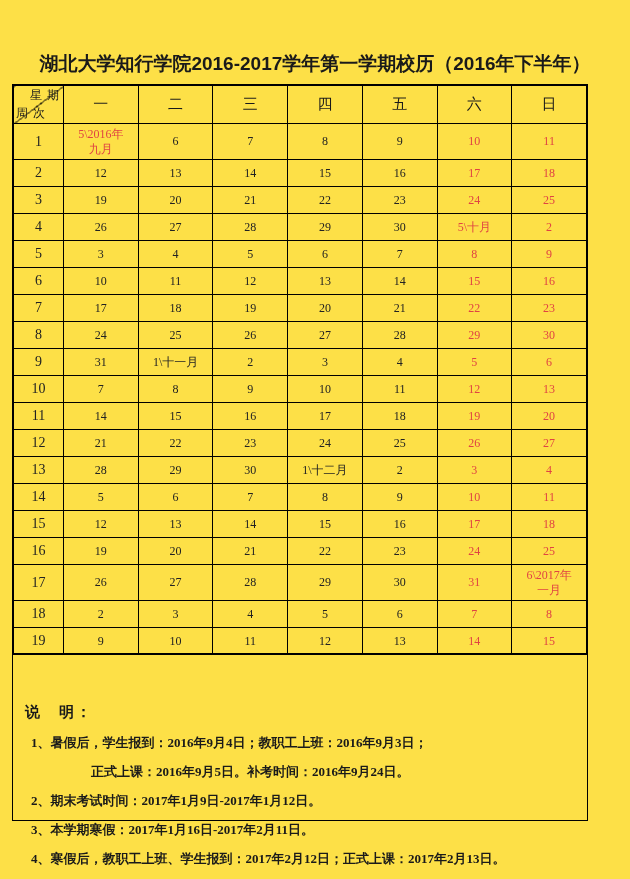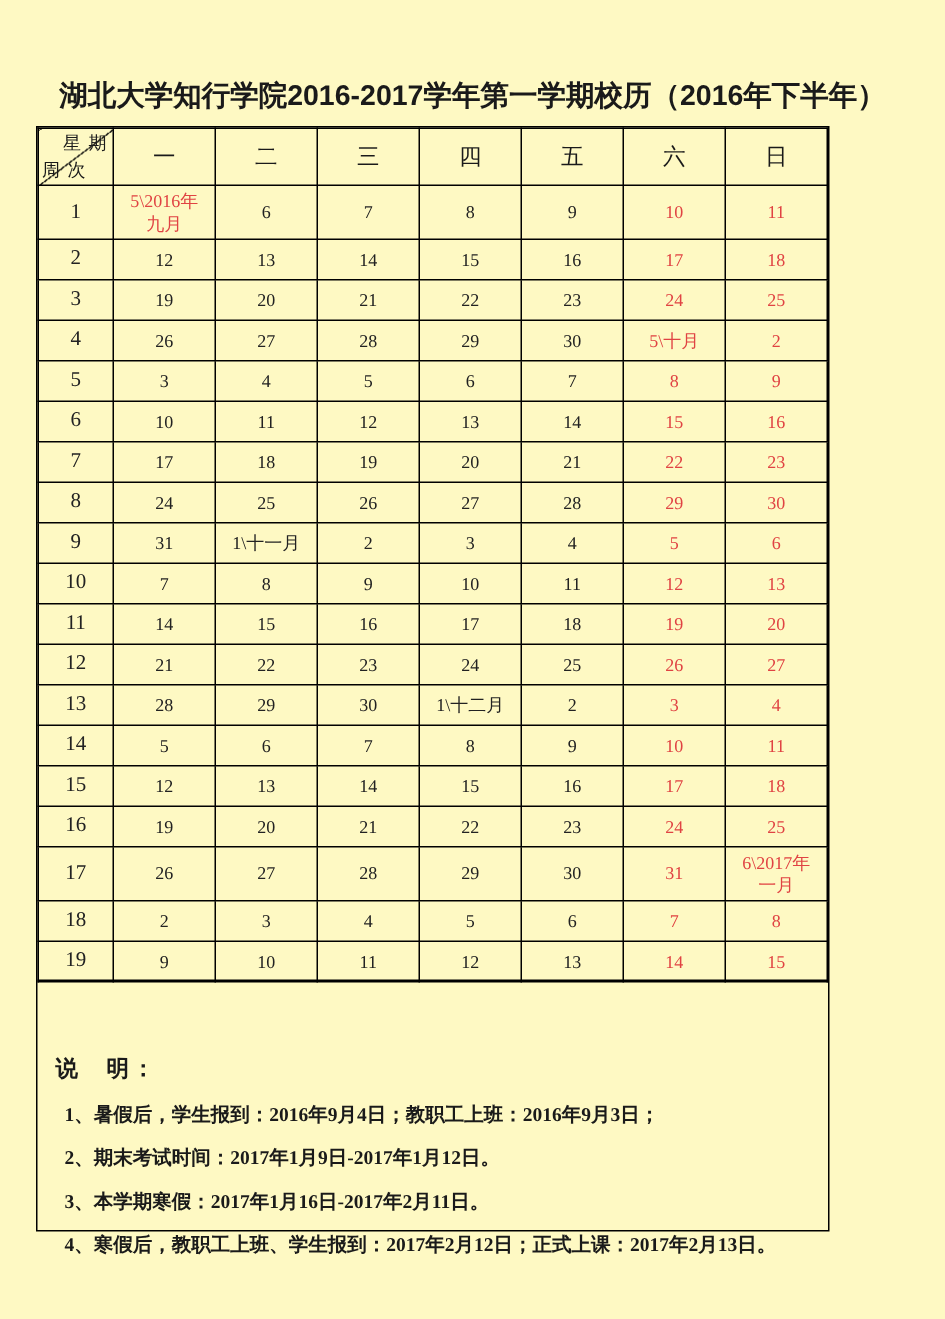--- a/index.html
+++ b/index.html
@@ -3,38 +3,38 @@
 <meta charset="utf-8">
 <style>
   html, body { margin: 0; padding: 0; }
   body {
     width: 630px; height: 879px;
     background: #ffffff;
     font-family: "Liberation Serif", "DejaVu Serif", serif;
     color: #222222;
     overflow: hidden;
   }
-  .page { position: relative; width: 630px; height: 879px; background: #fef9c3; }
+  .page { position: relative; width: 630px; height: 879px; background: #fde047; }
 
   .doc-title {
     position: absolute;
     top: 51px; left: 0; right: 0;
     text-align: center;
     font-family: "Liberation Sans", "DejaVu Sans", sans-serif;
     font-weight: bold;
     font-size: 19px;
     color: #1a1a1a;
     letter-spacing: 0px;
     white-space: nowrap;
   }
 
   .frame {
     position: absolute;
-    left: 24px; top: 84px;
-    width: 529px; height: 737px;
+    left: 12px; top: 84px;
+    width: 576px; height: 737px;
     border: 1.5px solid #000;
     box-sizing: border-box;
   }
 
   table.cal {
     border-collapse: collapse;
     table-layout: fixed;
     width: 100%;
   }
   table.cal td, table.cal th {
@@ -320,20 +320,21 @@
             <td class="day red">14</td>
             <td class="day red">15</td>
           </tr>
         </tbody>
     </table>
 
     <div class="notes">
       <div class="notes-heading">说　明：</div>
       <div id="notes-list">
           <div class="note-item">1、暑假后，学生报到：2016年9月4日；教职工上班：2016年9月3日；</div>
+          <div class="note-item indent">正式上课：2016年9月5日。补考时间：2016年9月24日。</div>
           <div class="note-item">2、期末考试时间：2017年1月9日-2017年1月12日。</div>
           <div class="note-item">3、本学期寒假：2017年1月16日-2017年2月11日。</div>
           <div class="note-item">4、寒假后，教职工上班、学生报到：2017年2月12日；正式上课：2017年2月13日。</div>
         </div>
     </div>
 
   </div>
 </div>
 
 </body></html>

